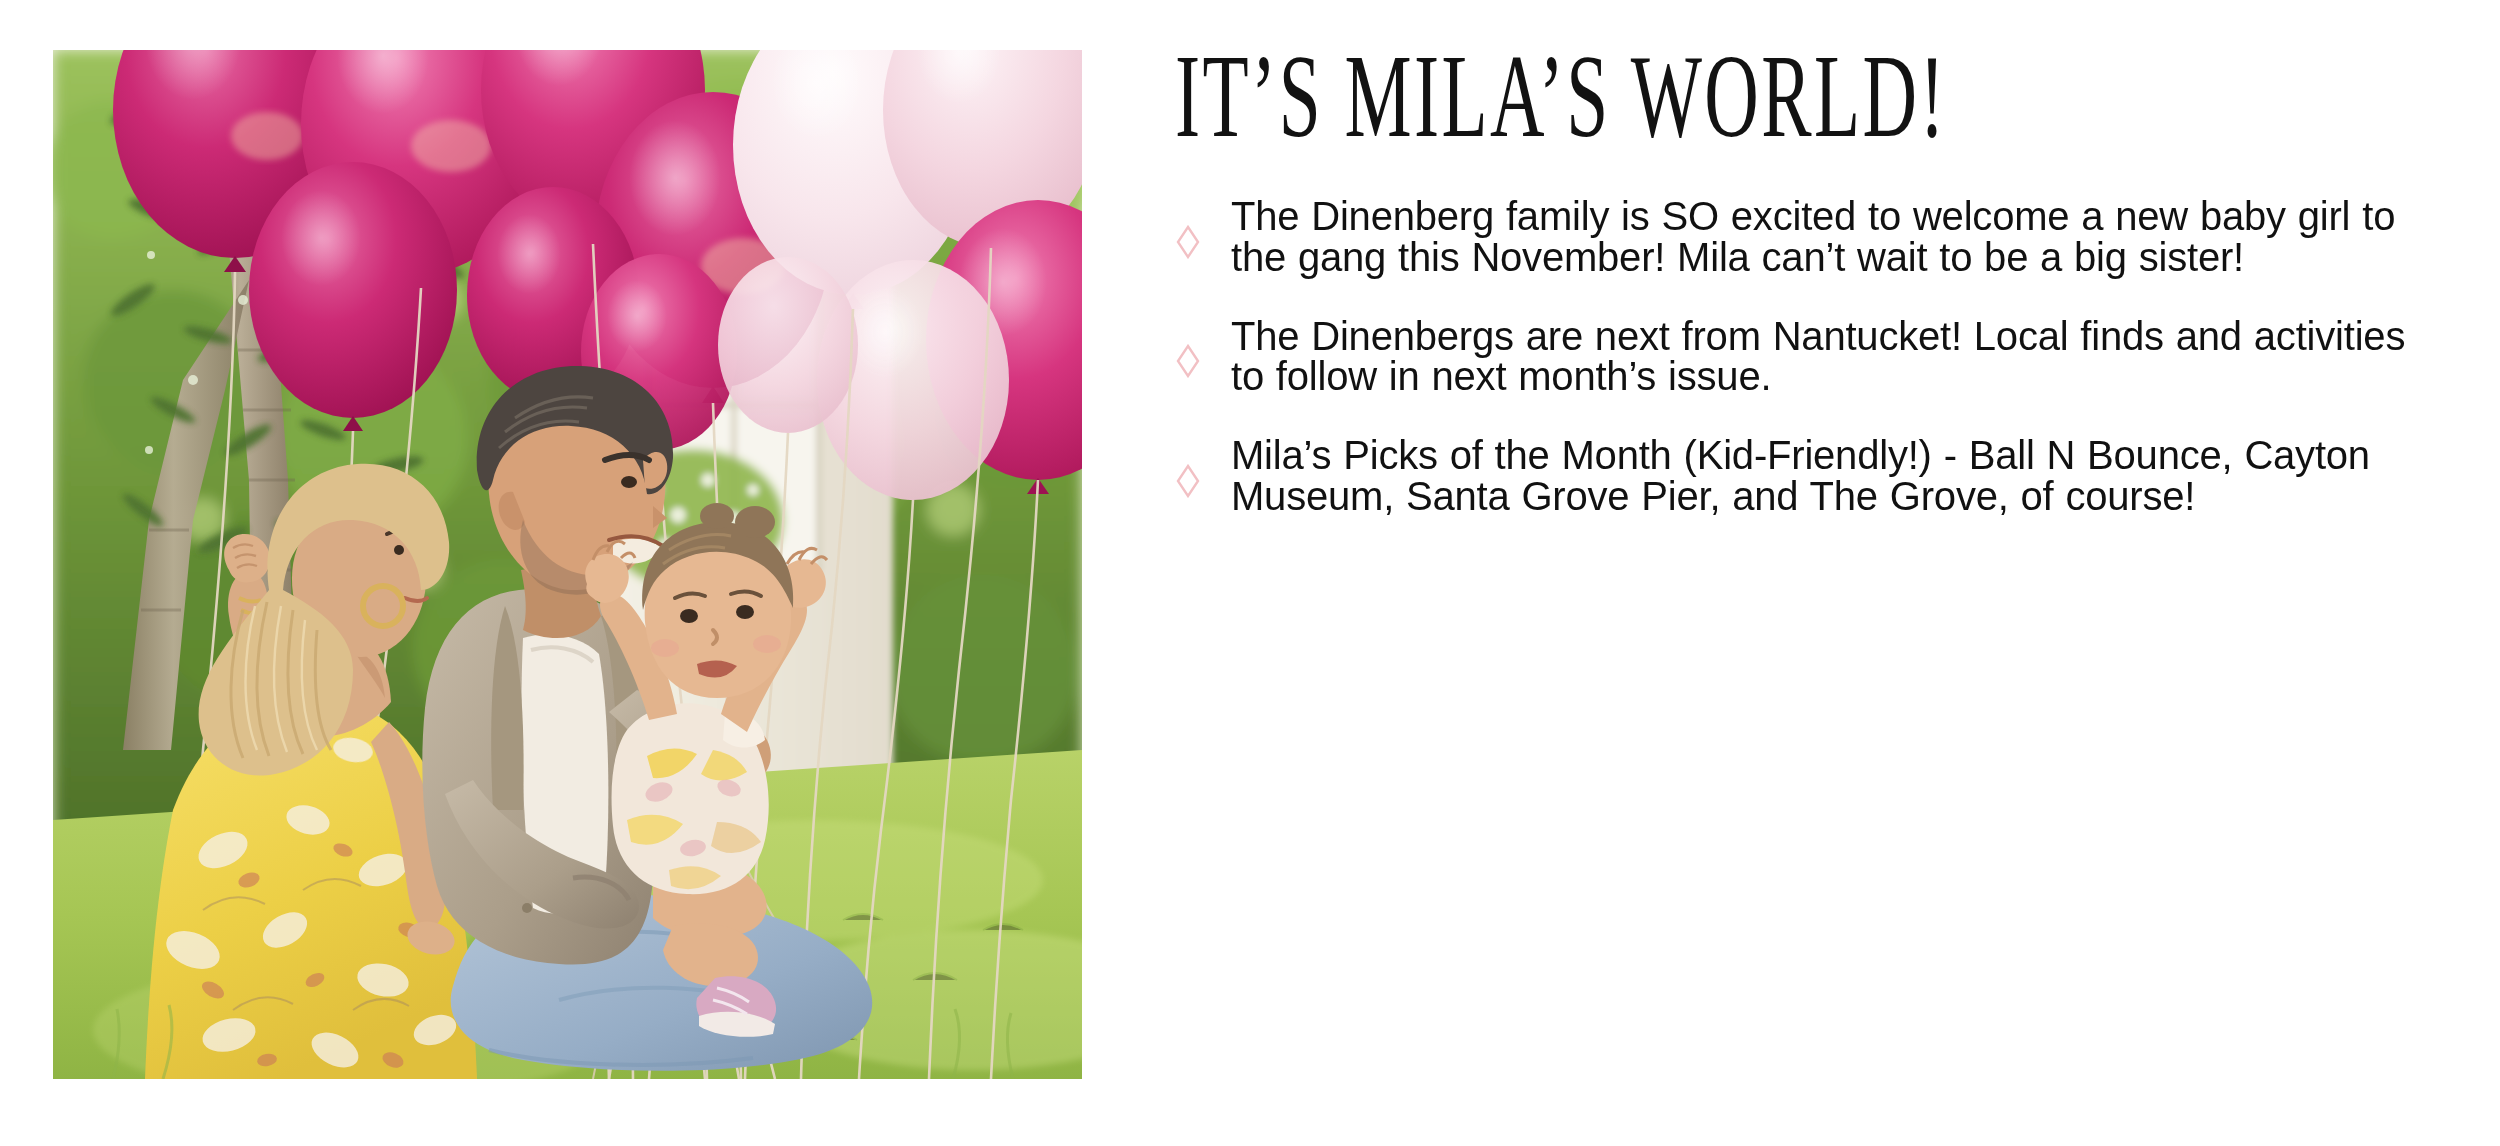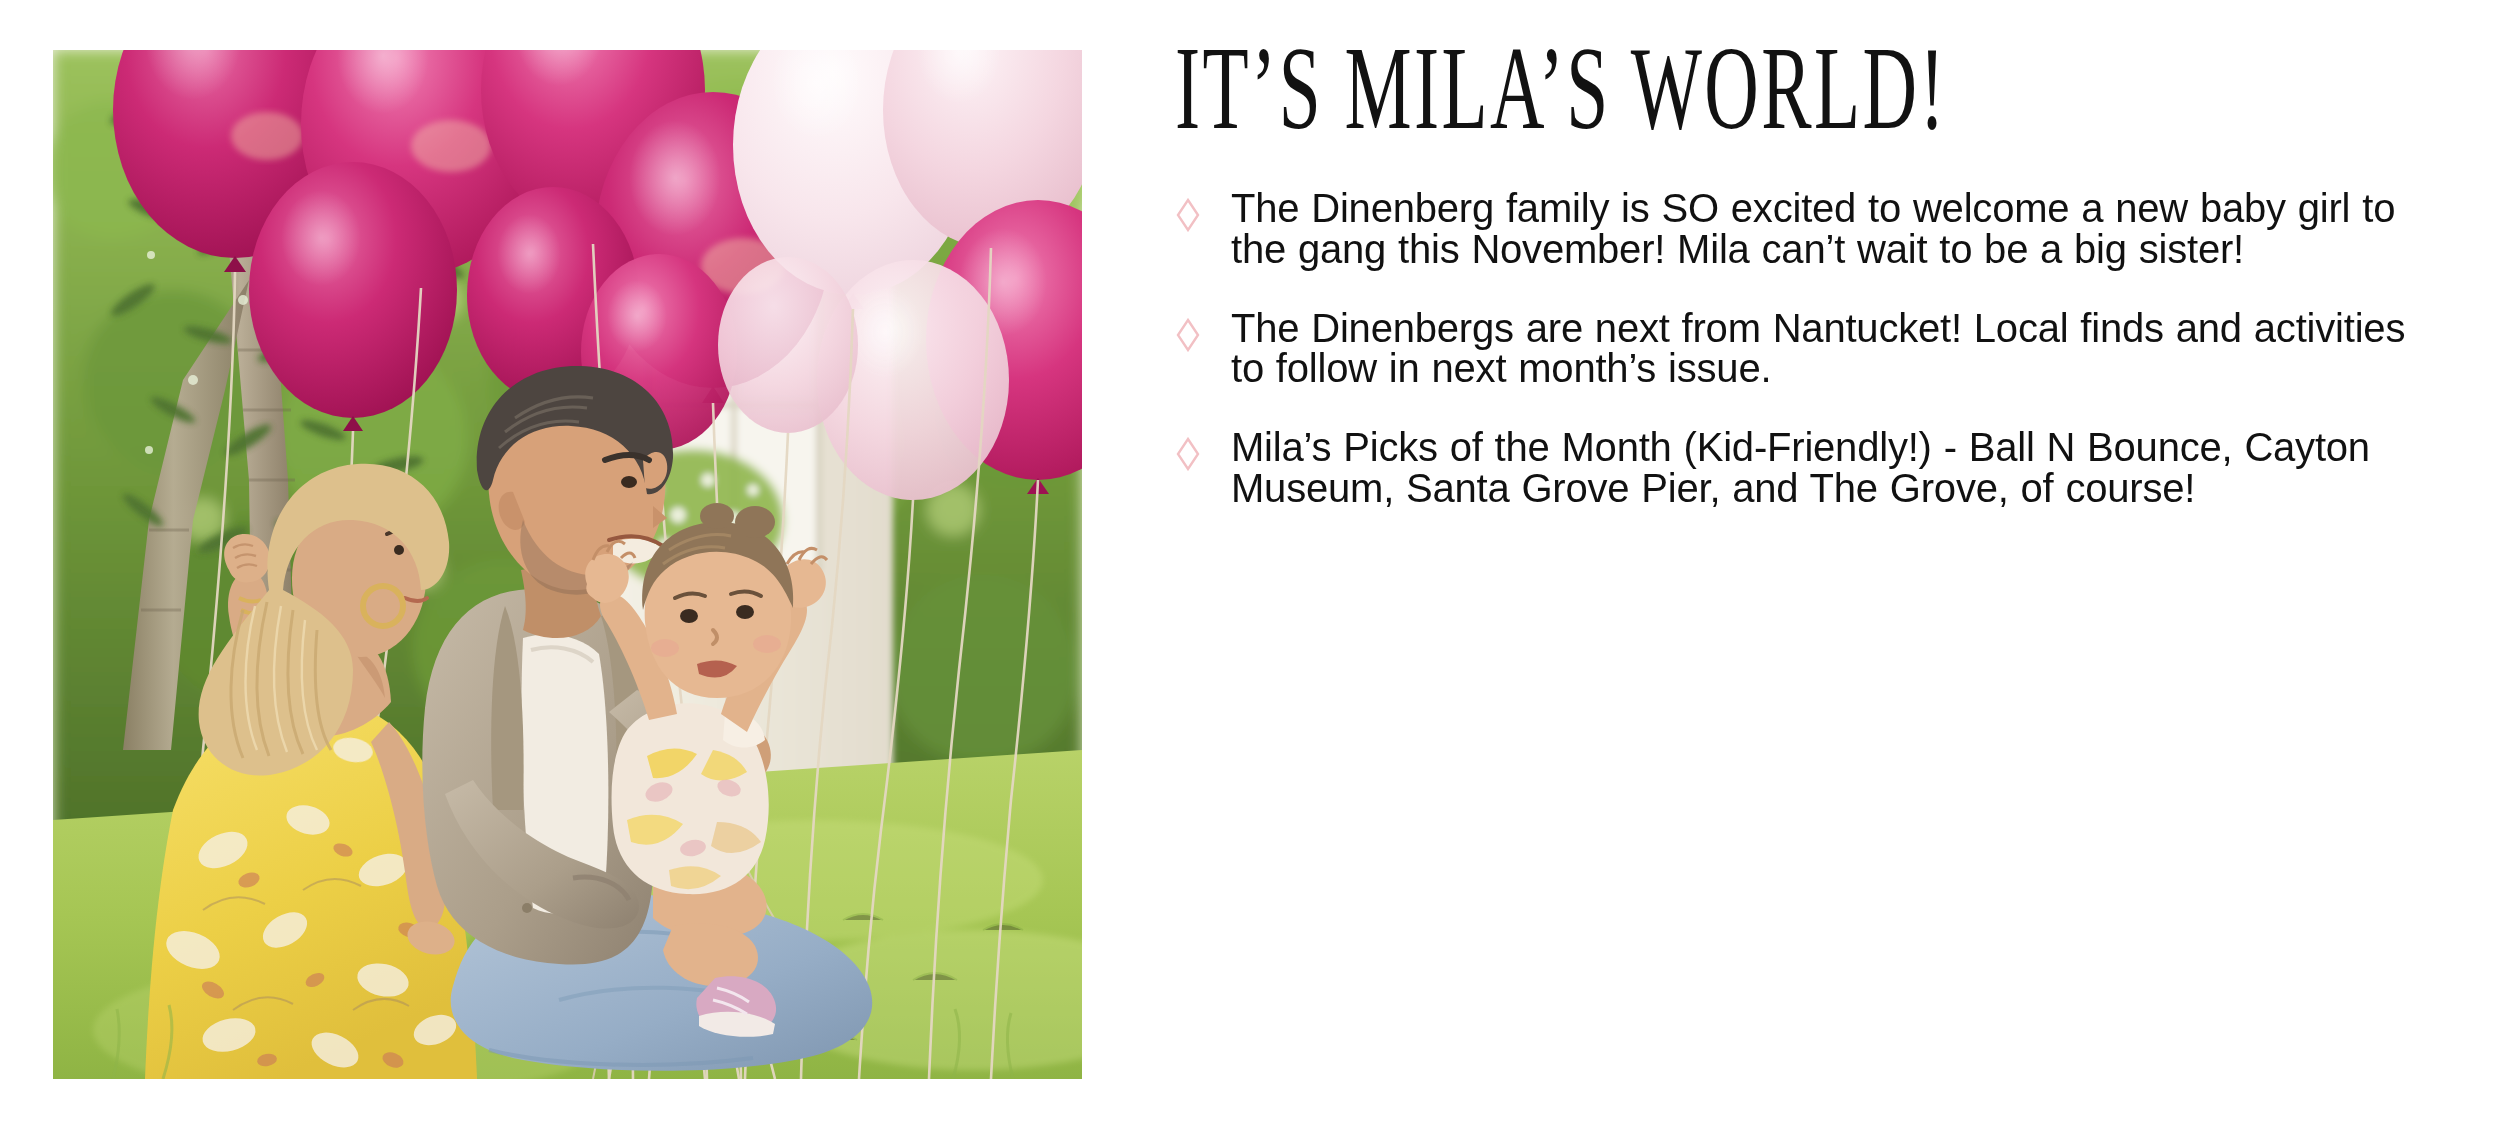--- a/index.html
+++ b/index.html
@@ -14,41 +14,41 @@
 
   
   .photo-frame{
     position:absolute;left:53px;top:50px;width:1029px;height:1029px;
     overflow:hidden;background:#9fbb5e;
   }
   .photo-frame svg{display:block;width:100%;height:100%;}
 
   
   .content{
-    position:absolute;left:1175px;top:28px;width:1290px;
+    position:absolute;left:1175px;top:36px;width:1290px;
   }
   .headline{
     font-family:"Liberation Serif", serif;
     font-weight:400;
     font-size:92px;
     line-height:1.0;
     letter-spacing:3px;
     color:#121212;
     margin:0 0 0 0;
     white-space:nowrap;
     transform:scaleX(0.82) scaleY(1.30);
     transform-origin:left top;
   }
 
   .bullets{
     margin:0;padding:0;list-style:none;
     position:absolute;left:0;top:160px;width:1290px;
   }
   .bullet{
-    display:flex;align-items:flex-start;
+    display:flex;align-items:center;
     margin-bottom:38px;
   }
   .bullet:last-child{margin-bottom:0;}
   .bullet-marker{
     flex:0 0 auto;width:56px;padding-top:10px;
     display:flex;justify-content:flex-start;
   }
   .diamond{display:block;}
   .bullet-text{
     flex:1 1 auto;

